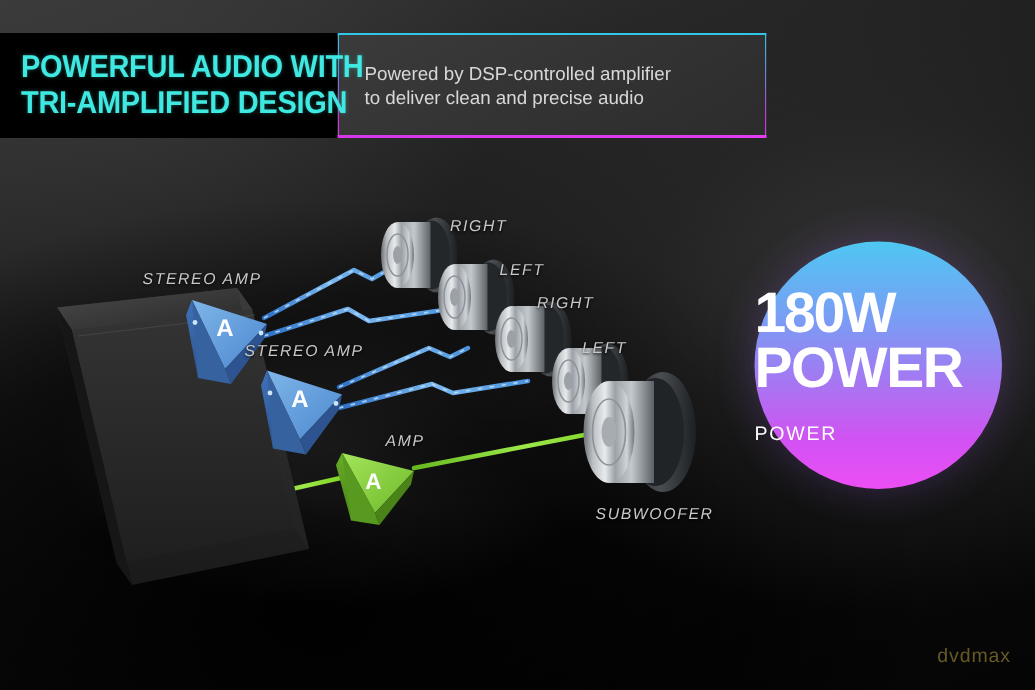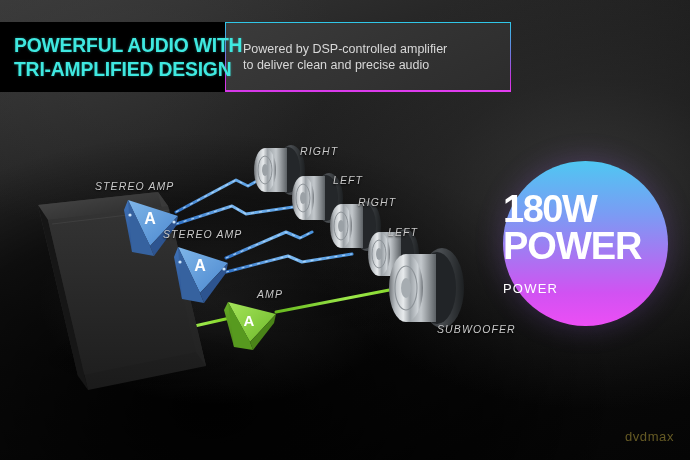--- a/index.html
+++ b/index.html
@@ -304,21 +304,21 @@
 
   <div class="diag-label" style="left:300px; top:145px;">RIGHT</div>
   <div class="diag-label" style="left:333px; top:174px;">LEFT</div>
   <div class="diag-label" style="left:358px; top:196px;">RIGHT</div>
   <div class="diag-label" style="left:388px; top:226px;">LEFT</div>
 
   <div class="diag-label" style="left:95px; top:180px;">STEREO AMP</div>
   <div class="diag-label" style="left:163px; top:228px;">STEREO AMP</div>
   <div class="diag-label" style="left:257px; top:288px;">AMP</div>
 
-  <div class="diag-label" style="left:397px; top:323px;margin-left:40px;">SUBWOOFER</div>
+  <div class="diag-label" style="left:397px; top:337px;">SUBWOOFER</div>
 
   <div id="header">
     <div id="header-topline"></div>
 
     <div id="title-box">
       <div class="title-line">POWERFUL AUDIO WITH</div>
       <div class="title-line">TRI-AMPLIFIED DESIGN</div>
     </div>
 
     <div id="desc-box">

